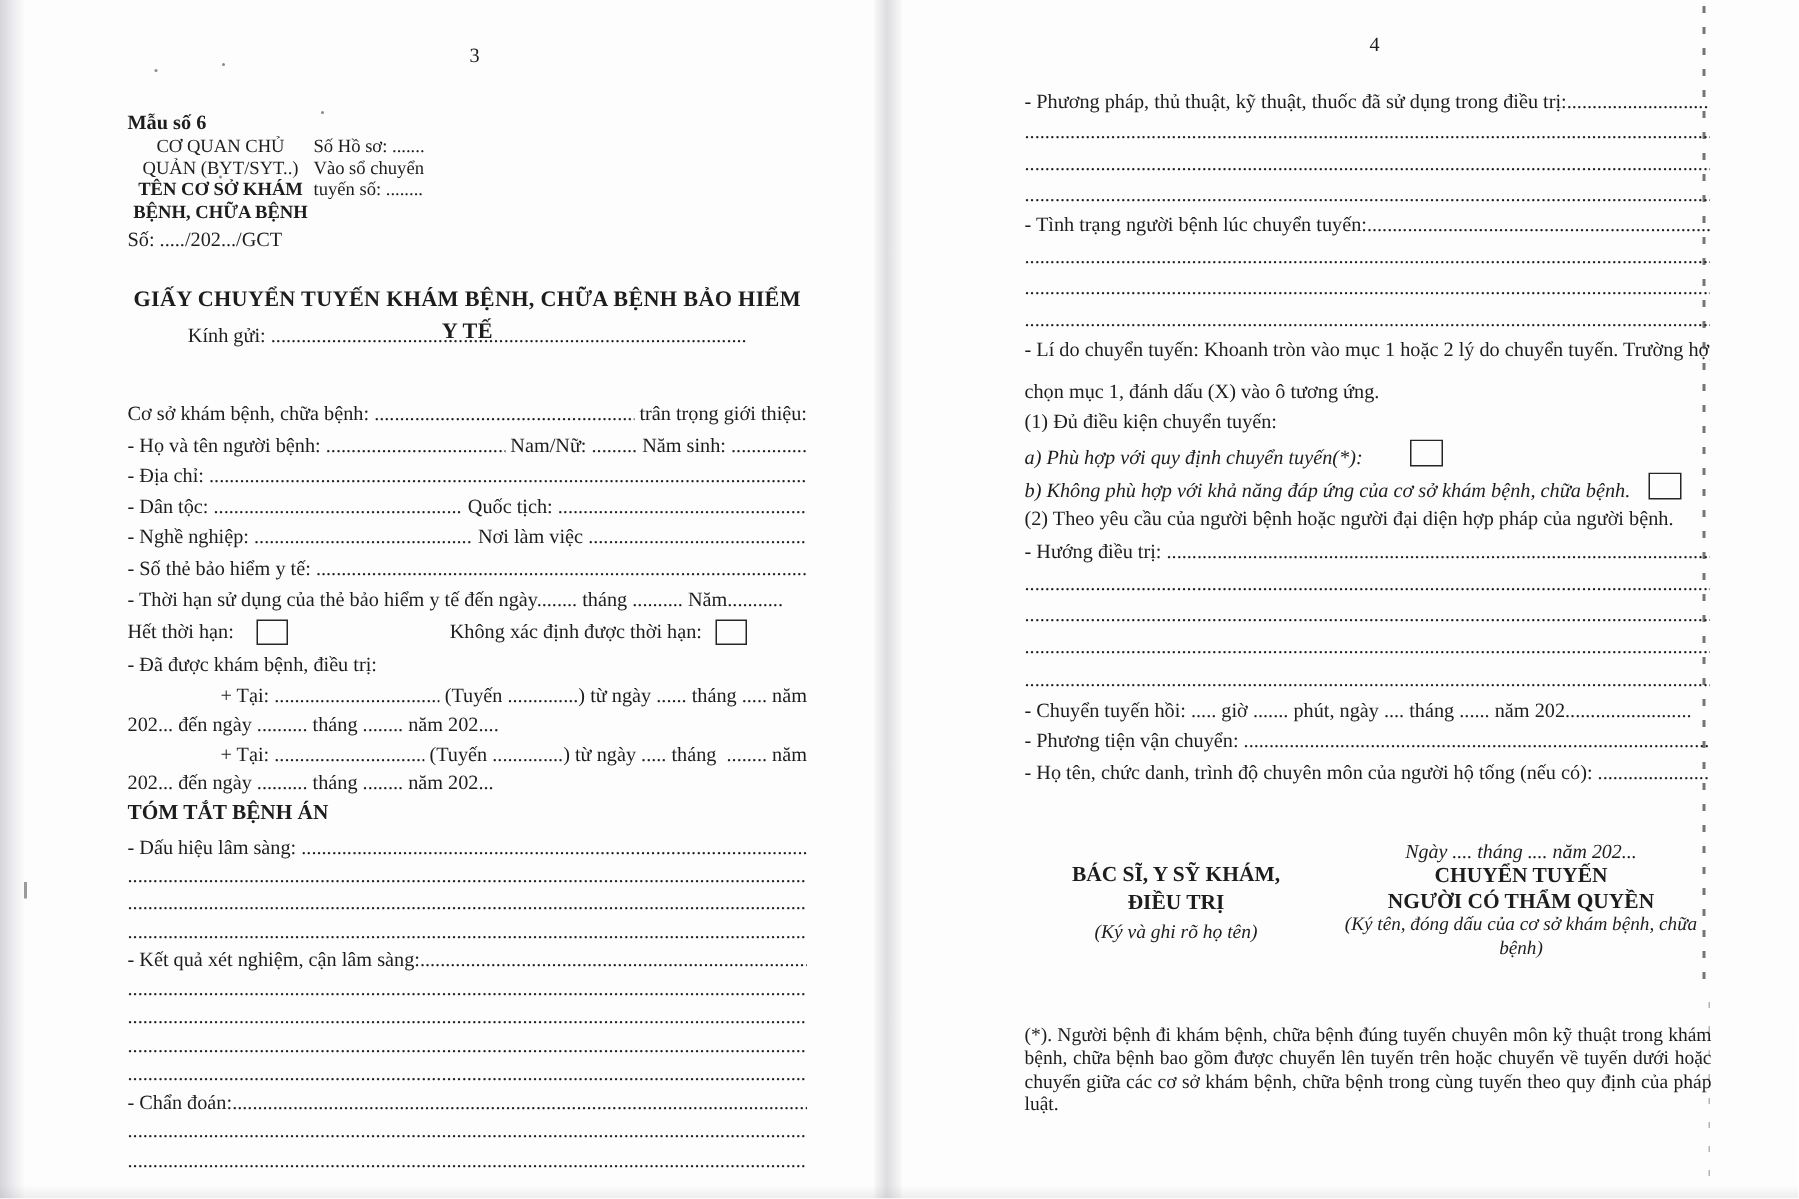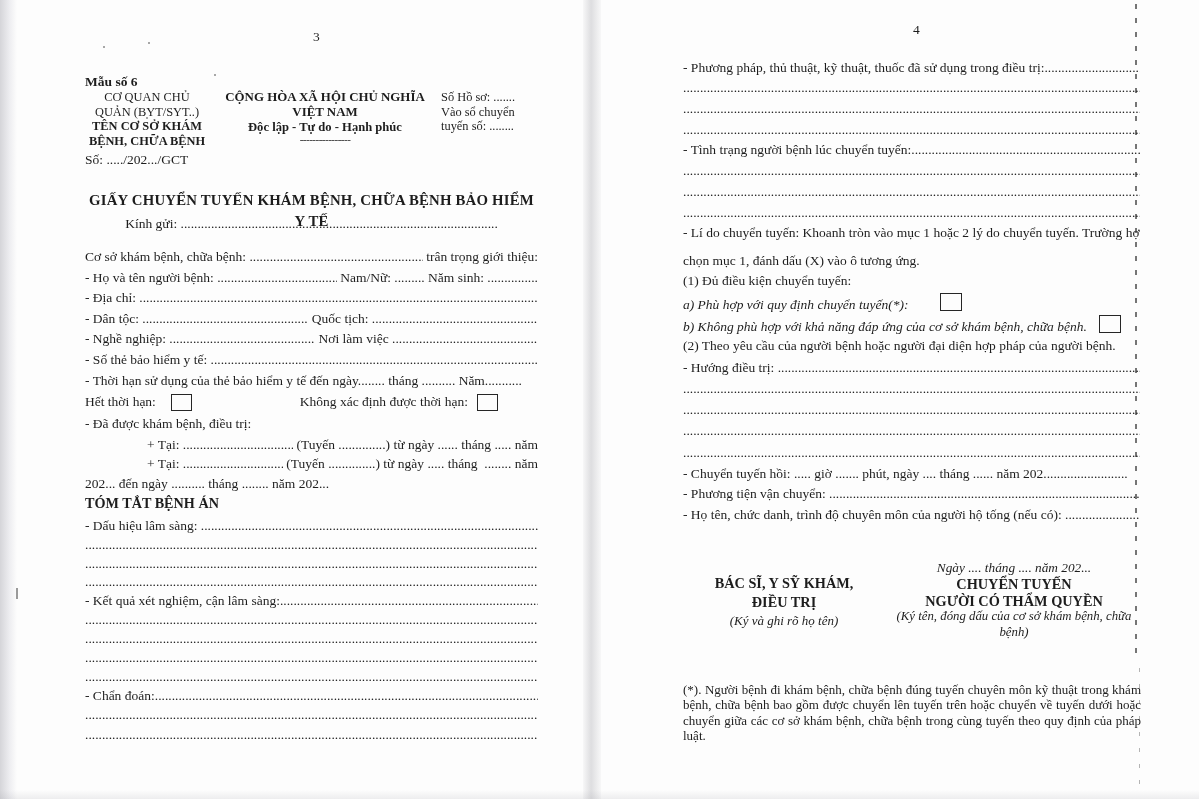--- a/index.html
+++ b/index.html
@@ -83,37 +83,32 @@
     <div class="pagenum" style="left:228px;top:27px;">3</div>
     <div class="bold" style="position:absolute;top:72px;left:0;">Mẫu số 6</div>
 
     <div class="hdr">
       <div class="hdr-org">
         <div>CƠ QUAN CHỦ</div>
         <div>QUẢN (BYT/SYT..)</div>
         <div class="b">TÊN CƠ SỞ KHÁM</div>
         <div class="b">BỆNH, CHỮA BỆNH</div>
       </div>
-      <div class="hdr-motto">
-        <div class="m1">CỘNG HÒA XÃ HỘI CHỦ NGHĨA VIỆT NAM</div>
-        <div class="m2">Độc lập - Tự do - Hạnh phúc</div>
-        <div class="m3">----------------</div>
-      </div>
       <div class="hdr-file">
         <div>Số Hồ sơ: .......</div>
         <div>Vào sổ chuyển</div>
         <div>tuyến số: ........</div>
       </div>
     </div>
 
     <div style="position:absolute;top:150px;left:0;">Số: ...../202.../GCT</div>
     <div class="bold center title" style="position:absolute;top:190px;left:0;width:100%;font-size:14.8px;">GIẤY CHUYỂN TUYẾN KHÁM BỆNH, CHỮA BỆNH BẢO HIỂM Y TẾ</div>
     <div class="center" style="position:absolute;top:214px;left:0;width:100%;">Kính gửi: ..............................................................................................</div>
 
-    <div style="position:absolute;top:247px;left:0;width:100%;">
+    <div style="position:absolute;top:266px;left:0;width:100%;">
       <div class="ln flex">
         <span class="seg">Cơ sở khám bệnh, chữa bệnh: </span>
         <span class="dots"><span>........................................................................................................................................................................................................</span></span>
         <span class="seg"> trân trọng giới thiệu:</span>
       </div>
       <div class="ln flex">
         <span class="seg">- Họ và tên người bệnh: </span>
         <span class="dots"><span>........................................................................................................................................................................................................</span></span>
         <span class="seg"> Nam/Nữ: ......... Năm sinh: ...............</span>
       </div>
@@ -143,20 +138,21 @@
         <span class="cb" style="margin-left:15px;"></span>
         <span style="margin-left:auto;">Không xác định được thời hạn:</span>
         <span class="cb" style="margin-left:9px;"></span>
       </div>
       <div class="ln">- Đã được khám bệnh, điều trị:</div>
       <div class="ln flex indent h195">
         <span class="seg">+ Tại: </span>
         <span class="dots"><span>........................................................................................................................................................................................................</span></span>
         <span class="seg"> (Tuyến ..............) từ ngày ...... tháng ..... năm</span>
       </div>
+      <div class="ln h195">202... đến ngày .......... tháng ........ năm 202....</div>
       <div class="ln flex indent h195">
         <span class="seg">+ Tại: </span>
         <span class="dots"><span>........................................................................................................................................................................................................</span></span>
         <span class="seg"> (Tuyến ..............) từ ngày ..... tháng  ........ năm</span>
       </div>
       <div class="ln h195">202... đến ngày .......... tháng ........ năm 202...</div>
       <div class="ln bold" style="height:23px;font-size:14.2px;">TÓM TẮT BỆNH ÁN</div>
       <div class="ln flex h19">
         <span class="seg">- Dấu hiệu lâm sàng: </span>
         <span class="dots"><span>........................................................................................................................................................................................................</span></span>

